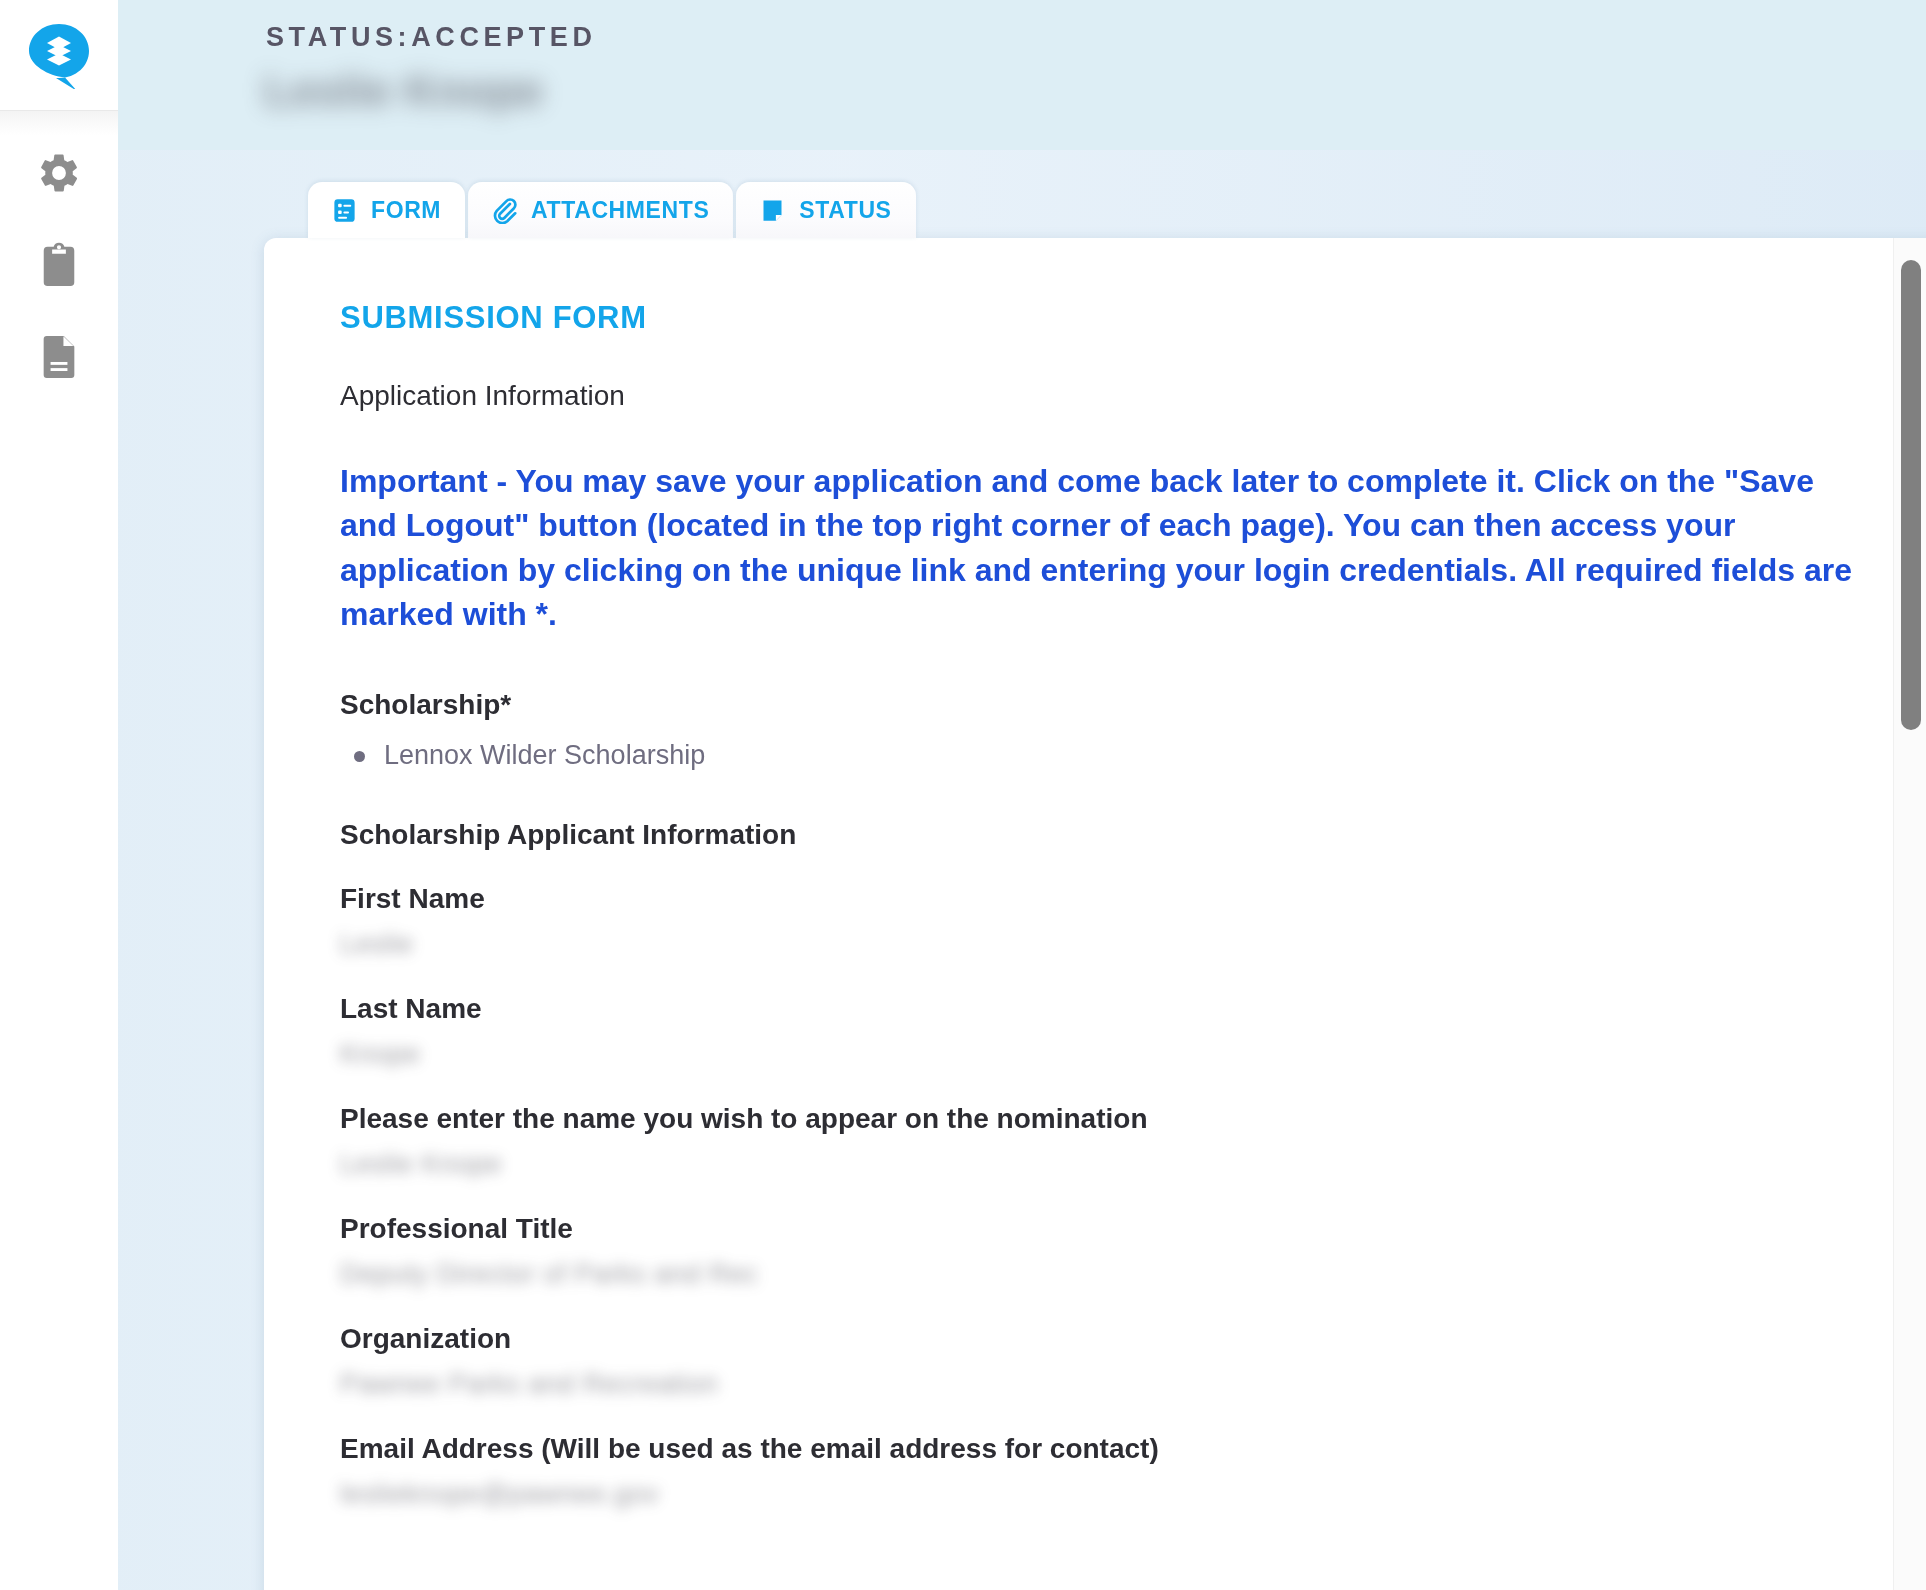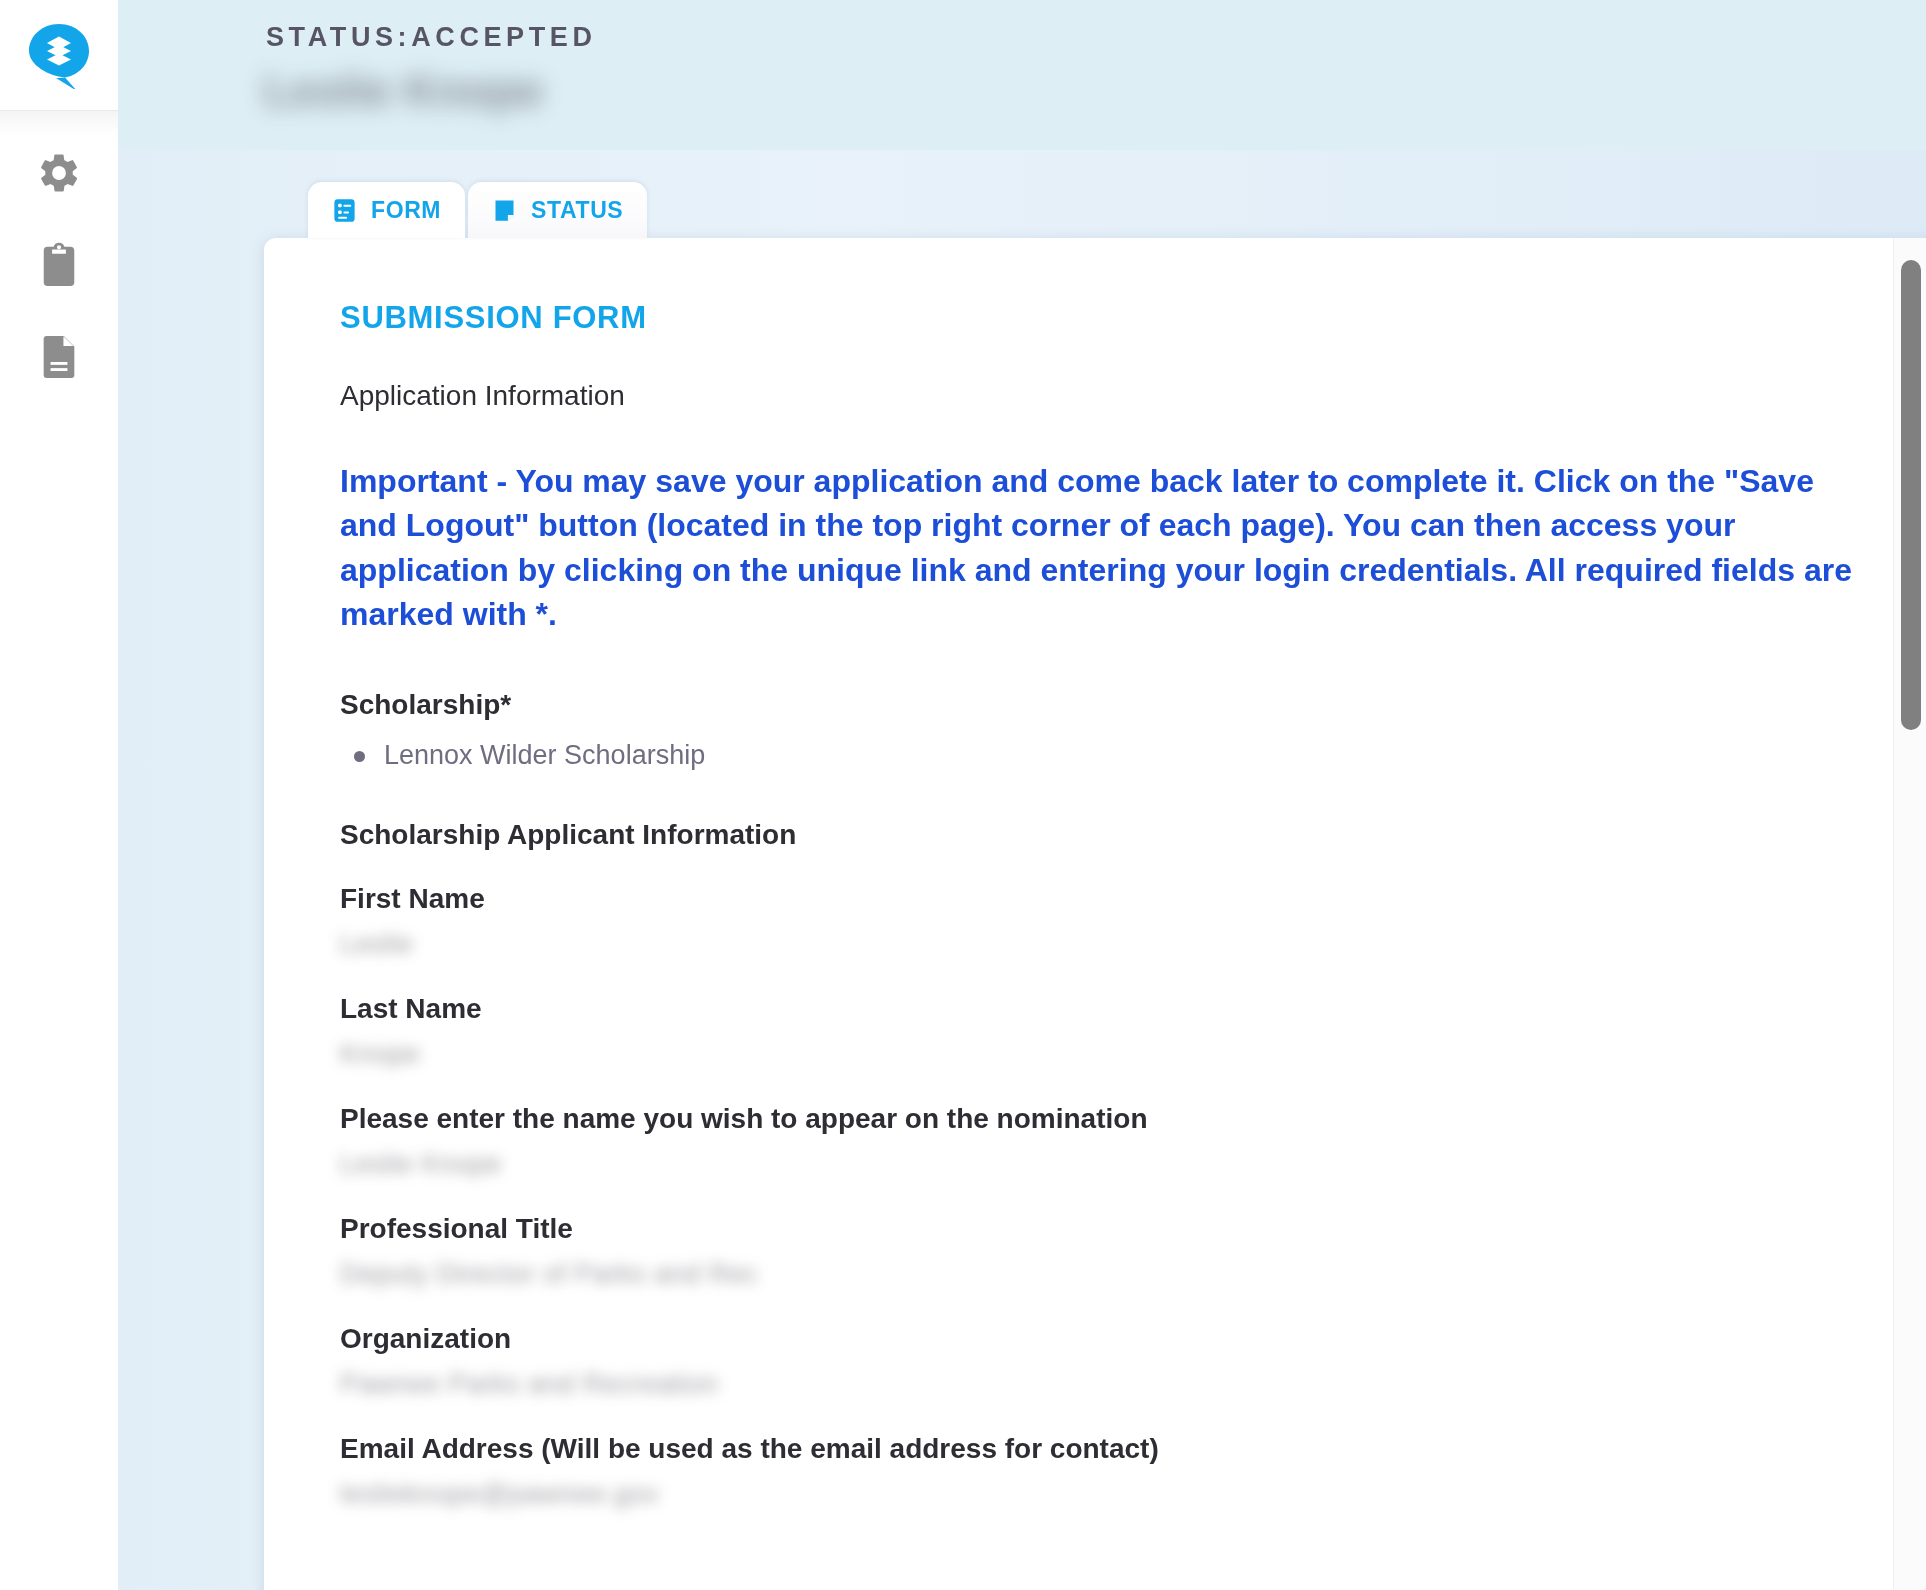--- a/index.html
+++ b/index.html
@@ -329,20 +329,28 @@
             <rect x="6.3" y="6" width="3.2" height="3.2" rx="1" fill="#ffffff"></rect>
             <rect x="11" y="6.8" width="7" height="1.8" rx=".9" fill="#ffffff"></rect>
             <rect x="6.3" y="12" width="3.2" height="3.2" rx="1" fill="#ffffff"></rect>
             <rect x="11" y="12.8" width="5" height="1.8" rx=".9" fill="#ffffff"></rect>
             <rect x="6.3" y="17.6" width="8" height="1.8" rx=".9" fill="#ffffff"></rect>
           </svg>
         </span>
         <span class="tab-label">FORM</span>
       </div>
 
+      <div class="tab">
+        <span class="tab-icon">
+          <svg width="27" height="27" viewBox="0 0 24 24">
+            <path d="M16.8 6.2 8.1 14.9a2.6 2.6 0 0 0 3.7 3.7l8.4-8.4a4.6 4.6 0 1 0-6.5-6.5l-8.6 8.6a6.6 6.6 0 0 0 9.3 9.3l7.1-7.1" fill="none" stroke="#13a5ea" stroke-width="2.4" stroke-linecap="round"></path>
+          </svg>
+        </span>
+        <span class="tab-label">ATTACHMENTS</span>
+      </div>
 
       <div class="tab">
         <span class="tab-icon">
           <svg width="27" height="27" viewBox="0 0 24 24">
             <path d="M4 3h16v13l-5 5H4V3Z" fill="#13a5ea"></path>
             <path d="M15 21v-5h5l-5 5Z" fill="#ffffff"></path>
           </svg>
         </span>
         <span class="tab-label">STATUS</span>
       </div>

